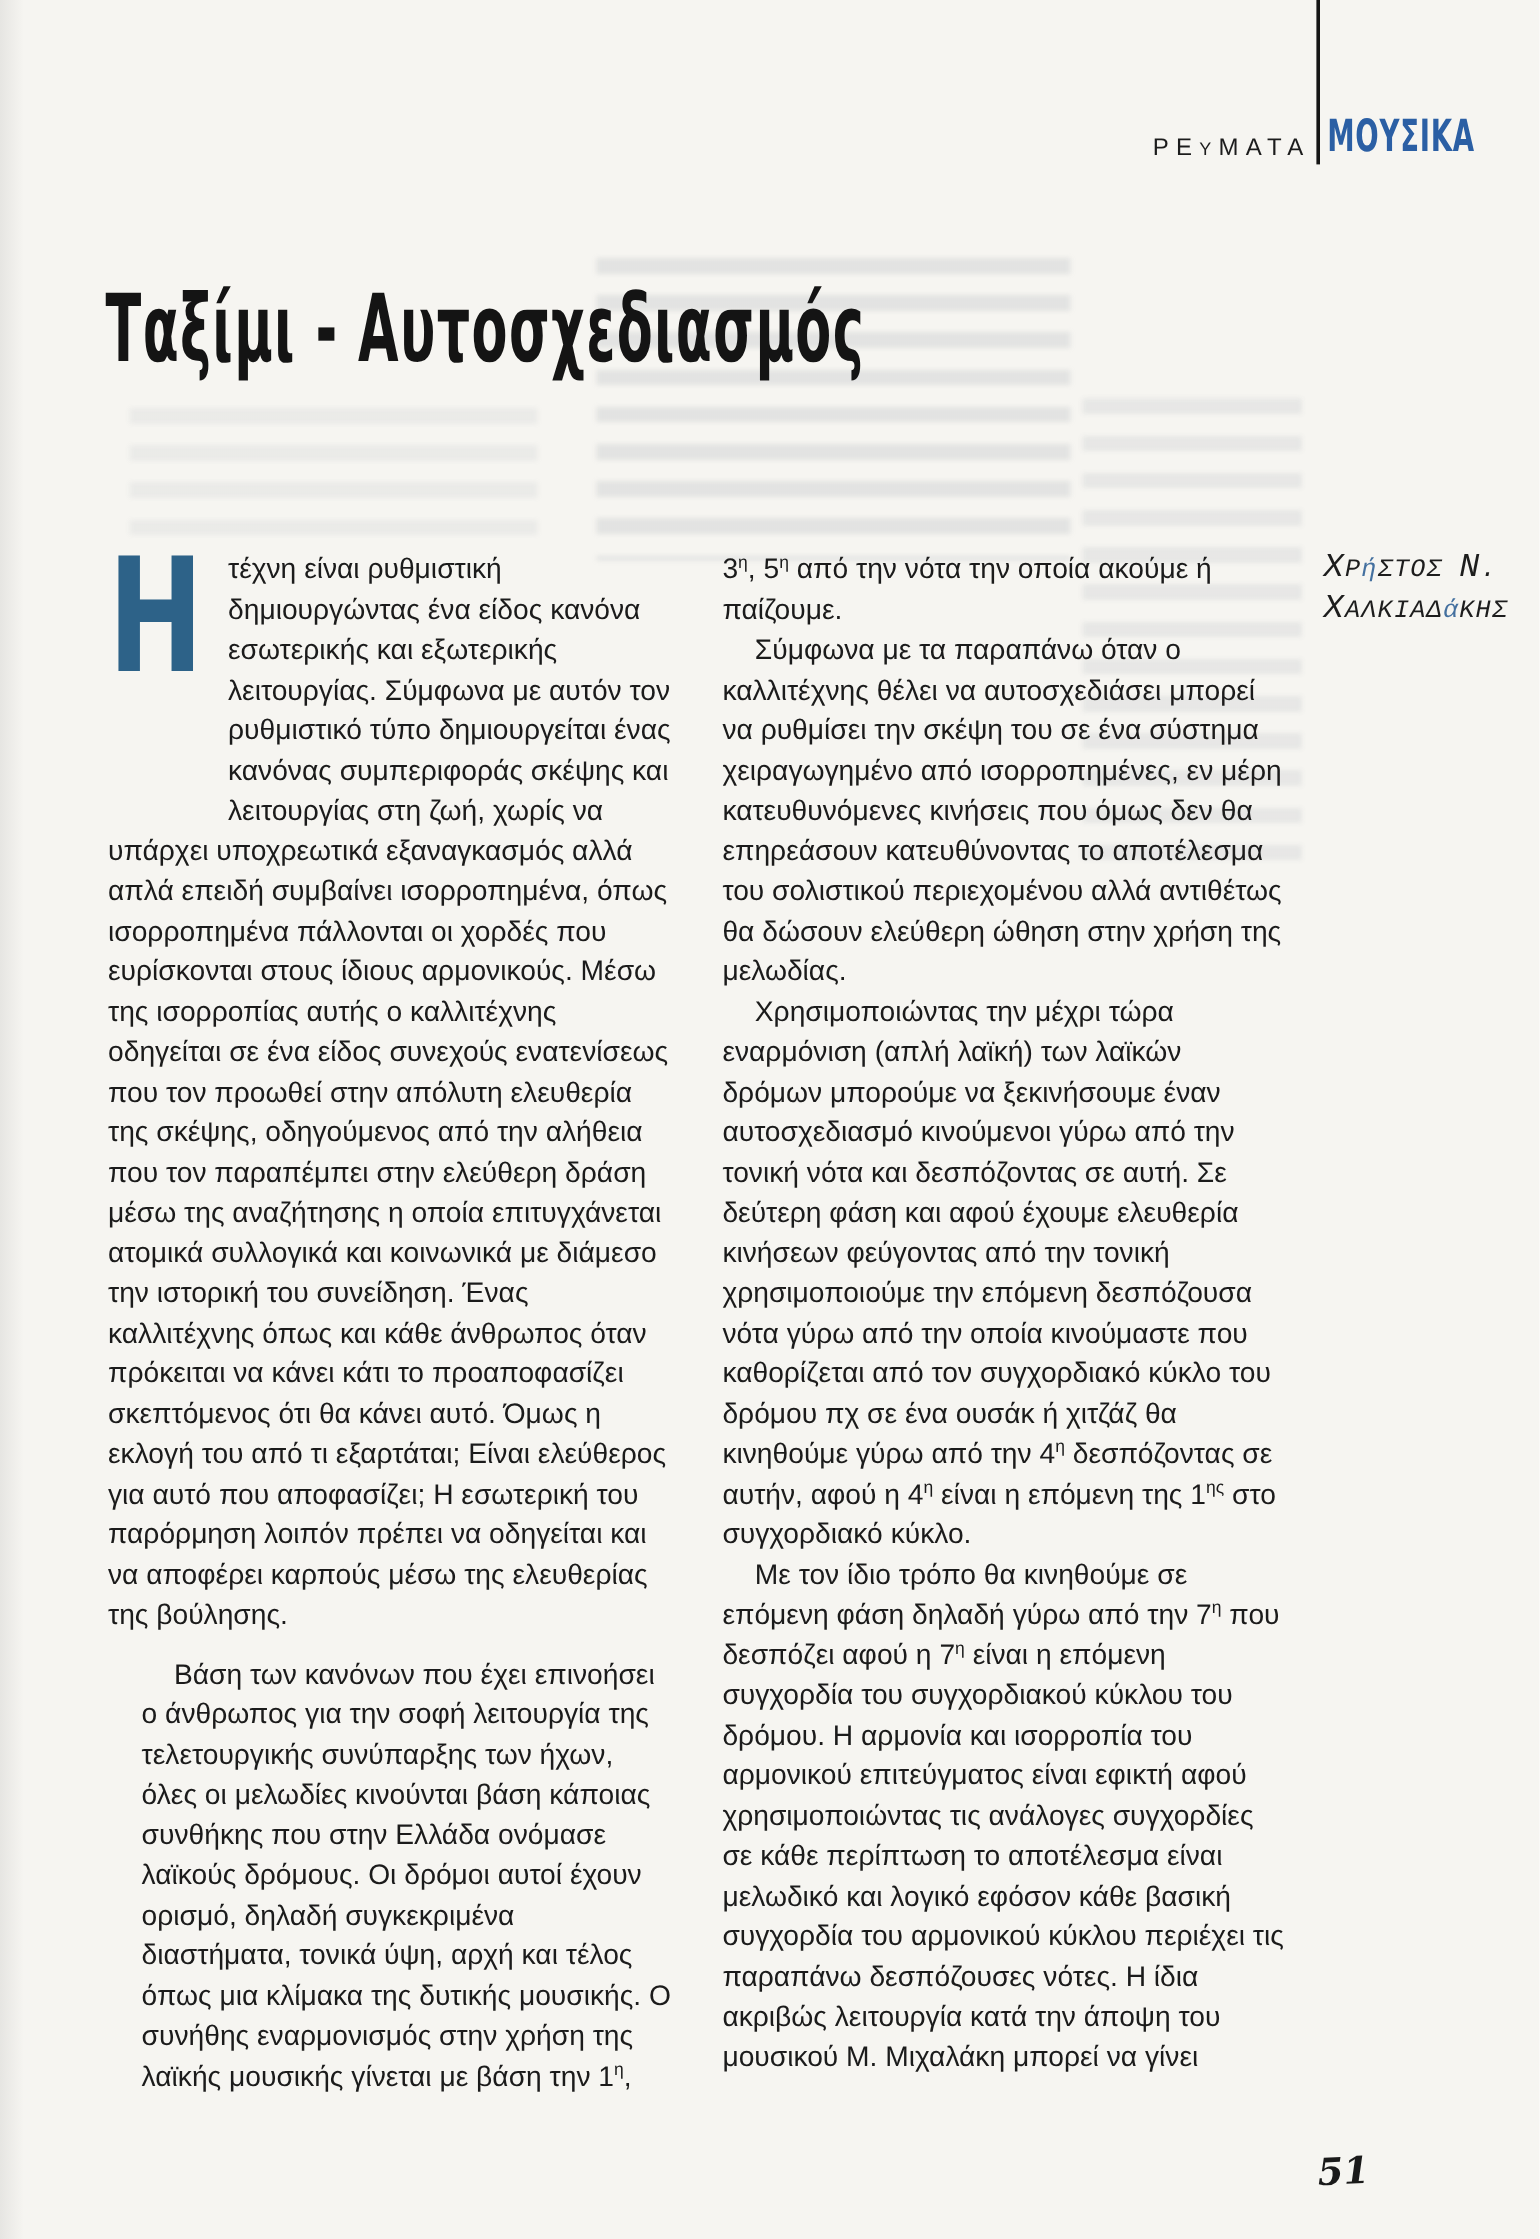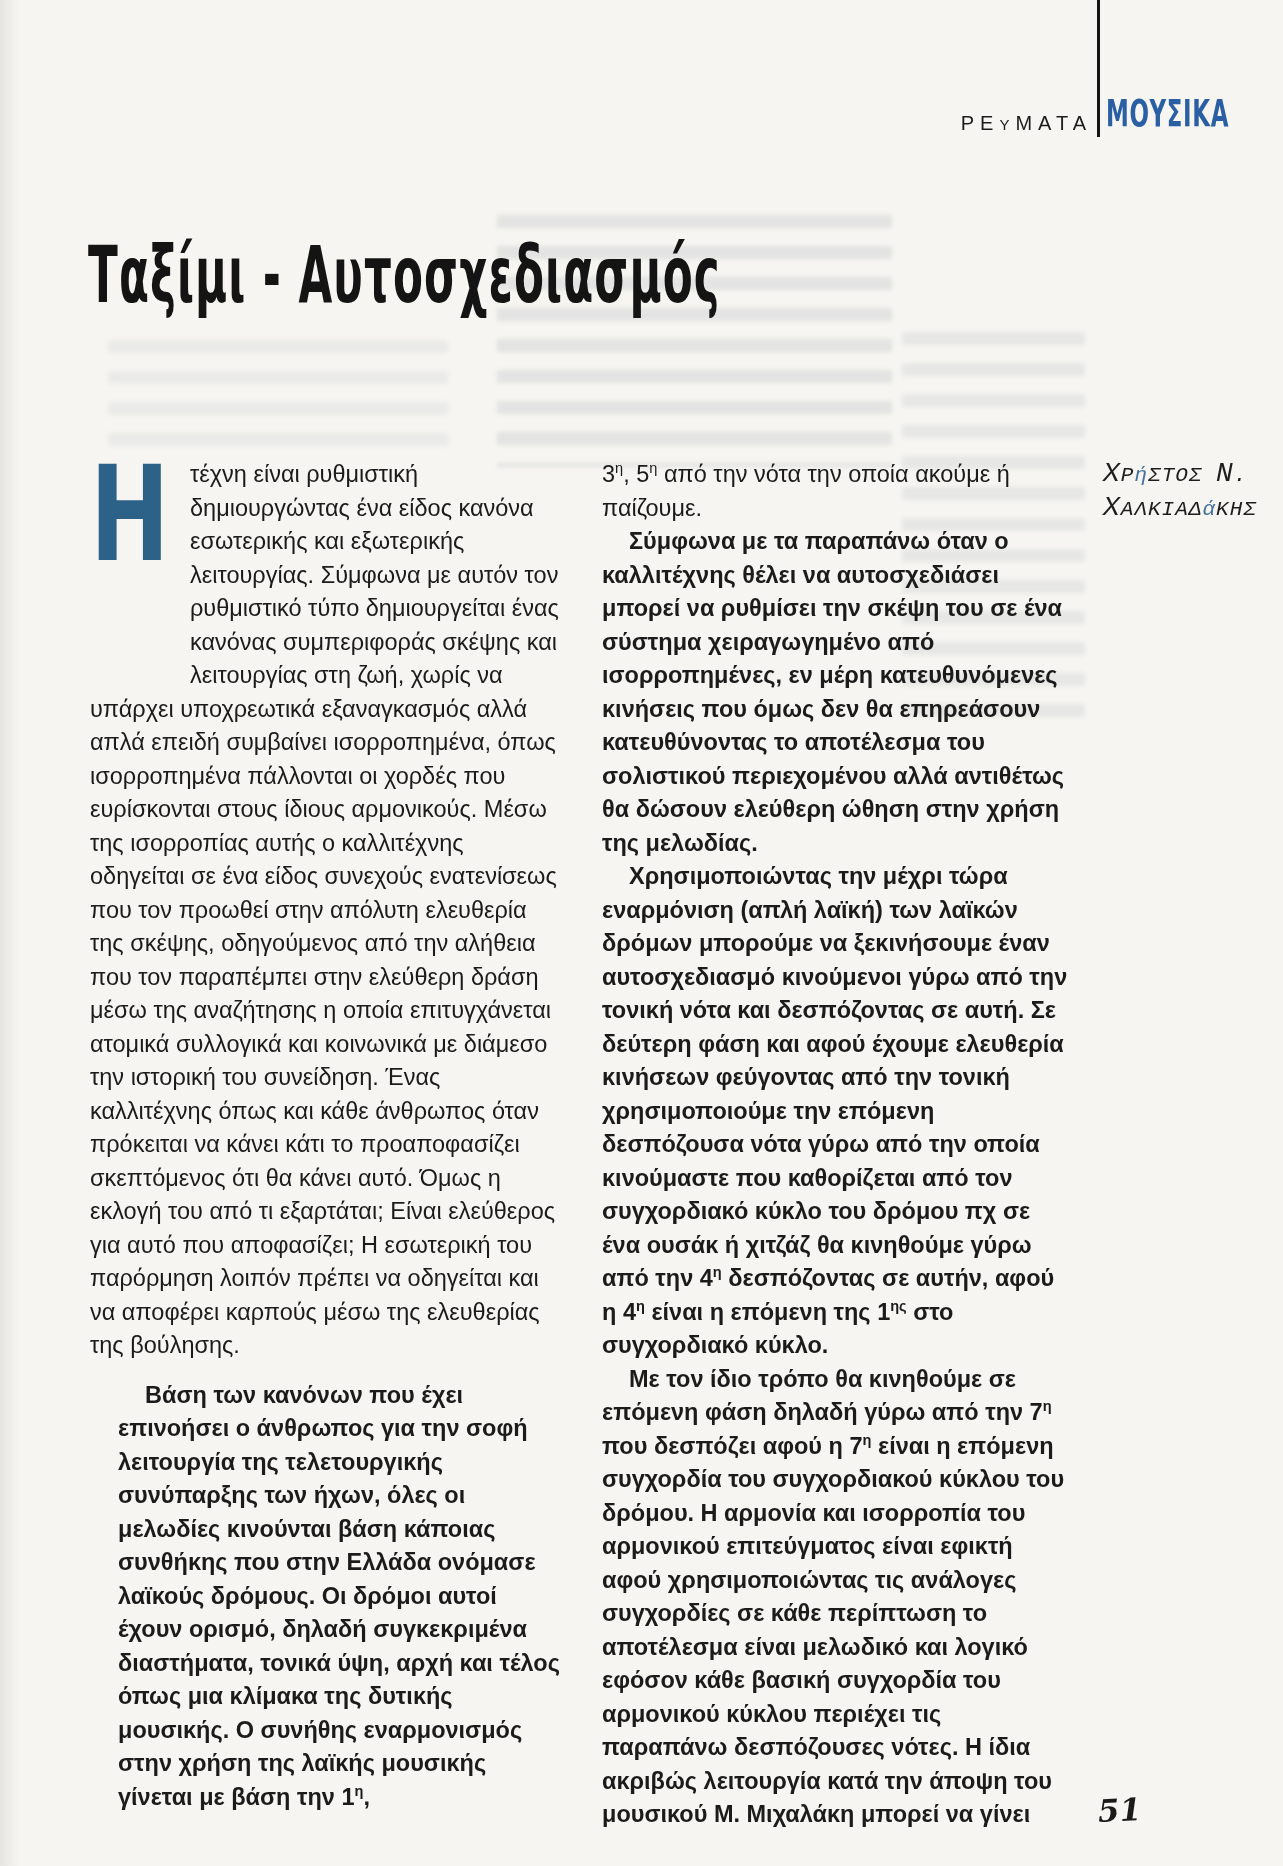--- a/index.html
+++ b/index.html
@@ -49,21 +49,21 @@
     font-family:"Liberation Serif",serif;
     font-size:36px; line-height:1.2; color:var(--c-subtitle); white-space:nowrap;
   }
   
   .columns{
     position:absolute; left:90px; top:458px; width:985px;
     display:flex; gap:42px;
   }
   .col{ width:470px; font-size:23.5px; line-height:33.5px; color:var(--c-text); }
   .col p.body-p{ margin:0; }
-  .col p.indent{ text-indent:27px;font-weight:bold; }
+  .col p.indent{ text-indent:27px; }
   .col p.gap{ margin-top:16px;margin-left:28px; }
   sup{ font-size:0.62em; vertical-align:super; line-height:0; }
   .dropcap-float{ float:left; width:100px; height:202px; }
   .dropcap-letter{
     display:inline-block; margin-top:6px;
     font-family:"DejaVu Sans",sans-serif; font-weight:bold;
     font-size:132px; line-height:100px; color:var(--c-dropcap);
     transform:scaleX(0.72); transform-origin:left top;
   }
   

